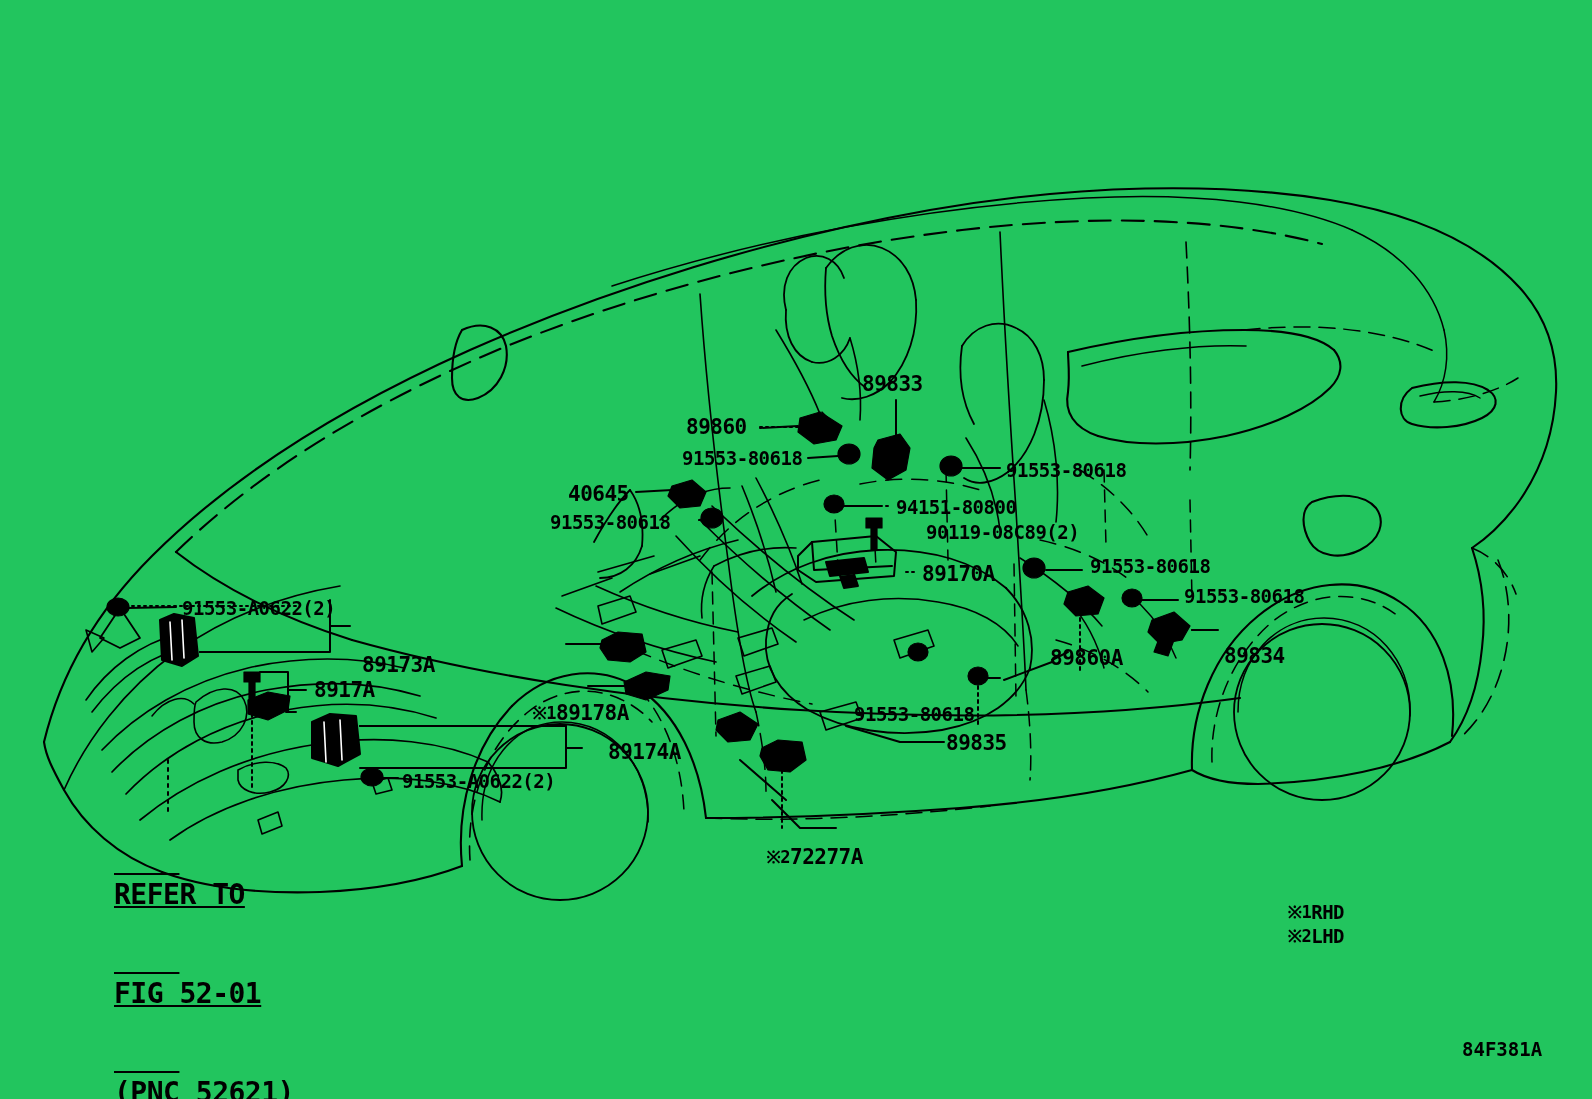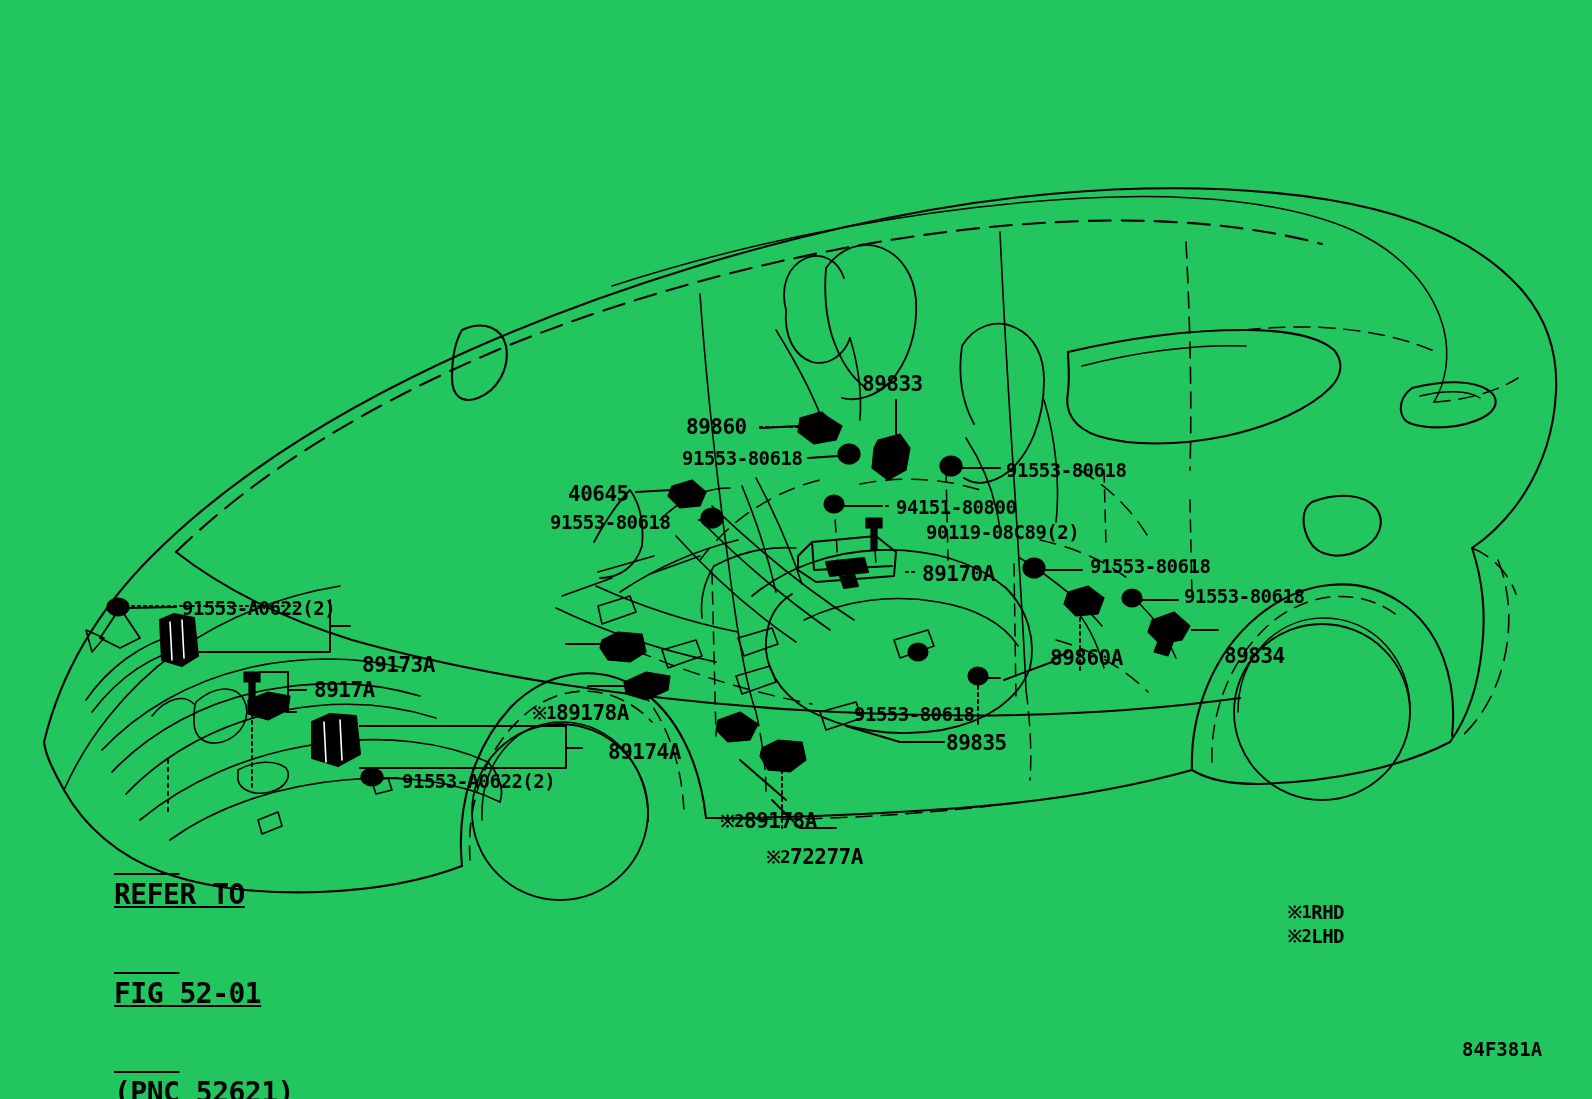--- a/index.html
+++ b/index.html
@@ -417,23 +417,20 @@
 
   <div class="lbl lbl-part" style="left:584px; top:740px;margin-left:24px;">89174A</div>
 
   <div class="lbl lbl-bolt" style="left:402px; top:770px;">91553-A0622(2)</div>
 
 
   <div class="lbl lbl-part" style="left:484px; top:676px;">
     <span class="mark">※1</span><span>89178A</span>
   </div>
 
-  <div class="lbl lbl-part" style="left:672px; top:784px;">
-    <span class="mark">※2</span><span>89178A</span>
-  </div>
 
   <div class="lbl lbl-part" style="left:718px; top:820px;">
     <span class="mark">※2</span><span>72277A</span>
   </div>
 
   <div class="lbl lbl-note" style="left:114px; top:812px;">
     <div>REFER TO</div>
     <div>FIG 52-01</div>
     <div>(PNC 52621)</div>
   </div>

